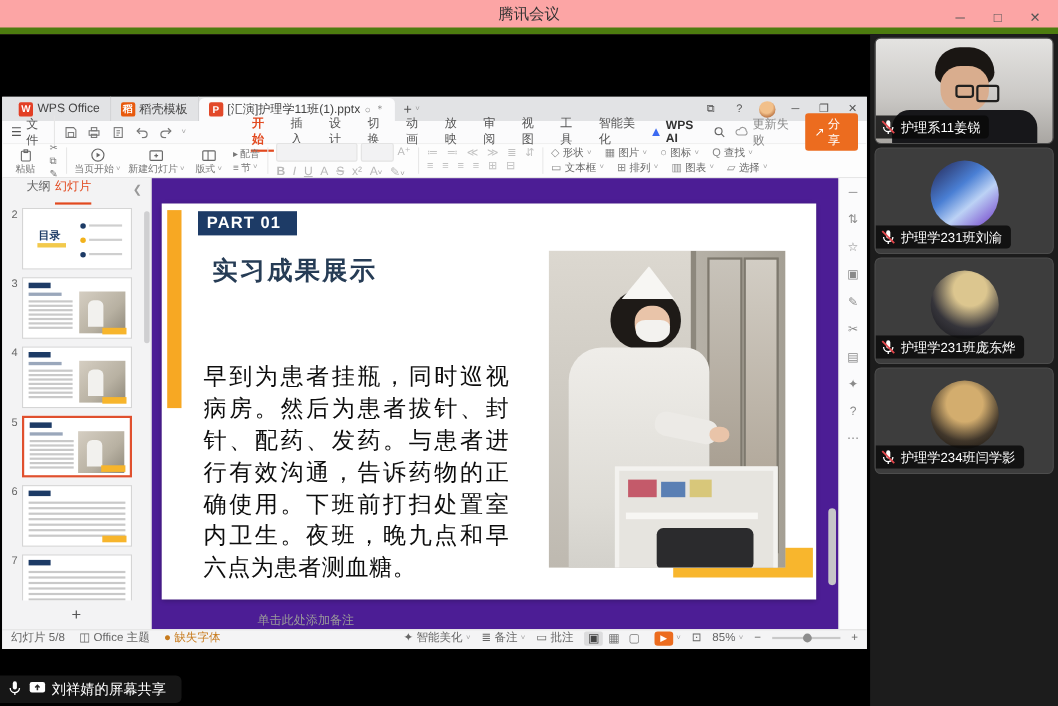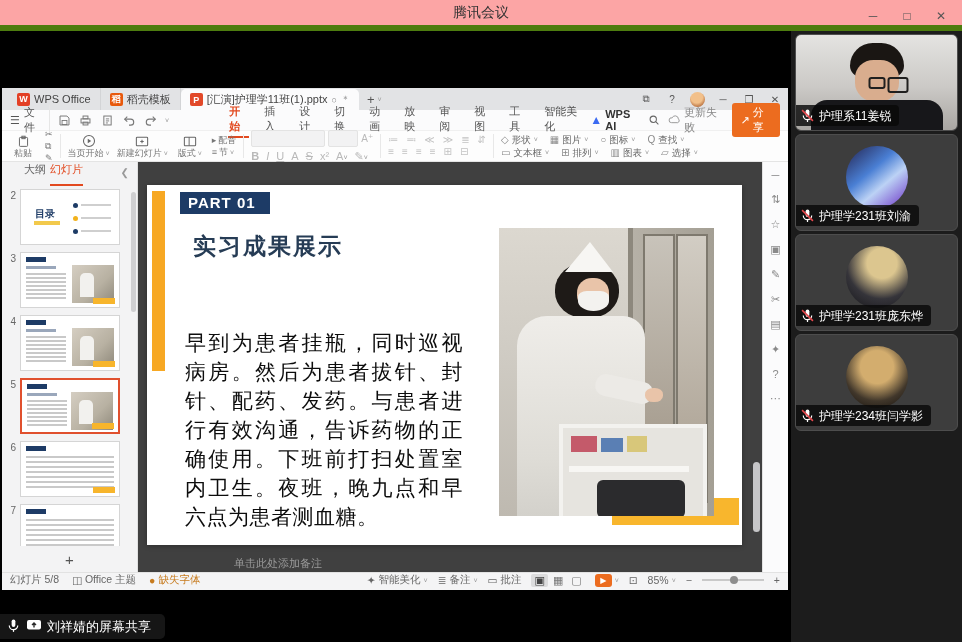--- a/index.html
+++ b/index.html
@@ -97,21 +97,21 @@
   .th .ychip { position:absolute; right:4px; bottom:3px; width:22px; height:6px; background:#f7b52c; }
   .th .toc-t { position:absolute; left:14px; top:17px; font-size:10px; font-weight:bold; color:#1d3b66; }
   .th .toc-u { position:absolute; left:13px; top:31px; width:26px; height:4px; background:#f2c94c; }
   .th .dotrow { position:absolute; left:52px; height:4px; display:flex; align-items:center; gap:3px; }
   .th .dot { width:5px; height:5px; border-radius:50%; flex:none; }
   .th .dl { width:30px; height:2px; background:#cfcfcf; }
   .add-slide { position:absolute; bottom:4px; left:0; right:0; text-align:center; font-size:15px; color:#555; }
   .panel-sb { position:absolute; right:1px; top:30px; width:5px; height:120px; background:#cfcfd1; border-radius:3px; }
 
   
-  .canvas { flex:1; background:#404040; position:relative; overflow:hidden; }
+  .canvas { flex:1; background:#4c1d95; position:relative; overflow:hidden; }
   .slide { position:absolute; left:9px; top:23px; width:595px; height:360px; background:#fff; box-shadow:0 1px 5px rgba(0,0,0,.3); }
   .accent-bar { position:absolute; left:5px; top:6px; width:13px; height:180px; background:#f7a823; }
   .part-box { position:absolute; left:33px; top:7px; background:#1d3b66; color:#fff; font-size:15px; font-weight:bold; padding:2px 14px 3px 8px; letter-spacing:1px; }
   .slide-title { position:absolute; left:46px; top:46px; font-size:23px; color:#263c55; font-weight:600; letter-spacing:2px; }
   .slide-sub { position:absolute; left:38px; top:98px; font-size:21px; color:#0d0d0d; font-weight:bold; letter-spacing:2px; display:flex; align-items:center; gap:8px; }
   .ibeam { width:2px; height:15px; background:#222; position:relative; display:inline-block; }
   .ibeam::before,.ibeam::after { content:""; position:absolute; left:-2px; width:6px; height:2px; background:#222; }
   .ibeam::before { top:-1px; } .ibeam::after { bottom:-1px; }
   .slide-body { position:absolute; left:38px; top:143px; width:278px; font-size:21px; line-height:29px; color:#0d0d0d; text-align:justify; letter-spacing:0.5px; }
   .yellow-chip { position:absolute; left:465px; top:313px; width:127px; height:27px; background:#f8b62d; z-index:1; }

